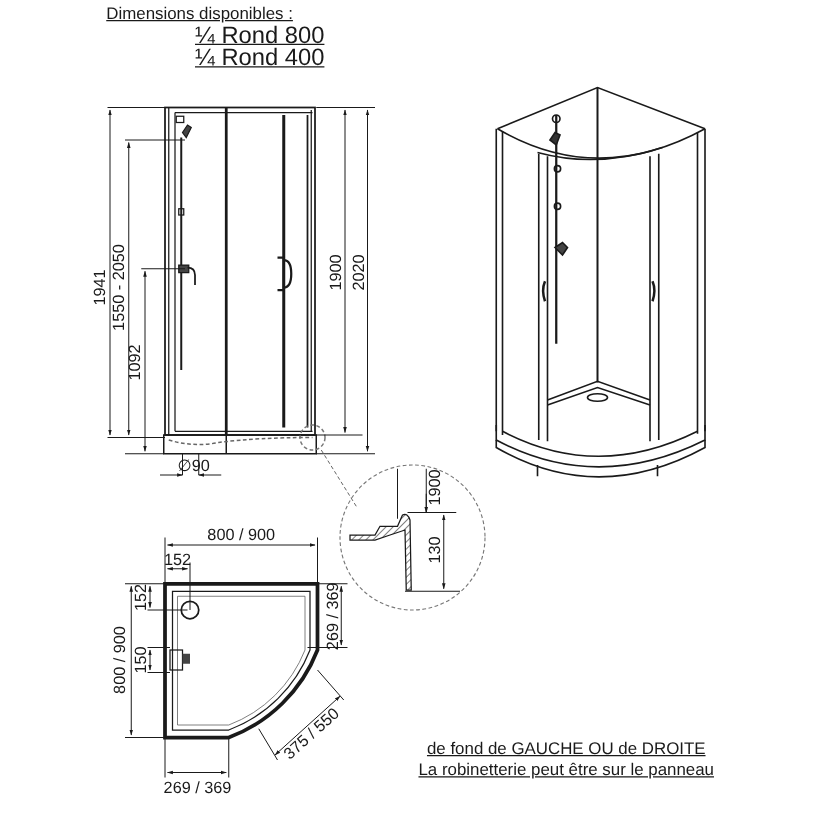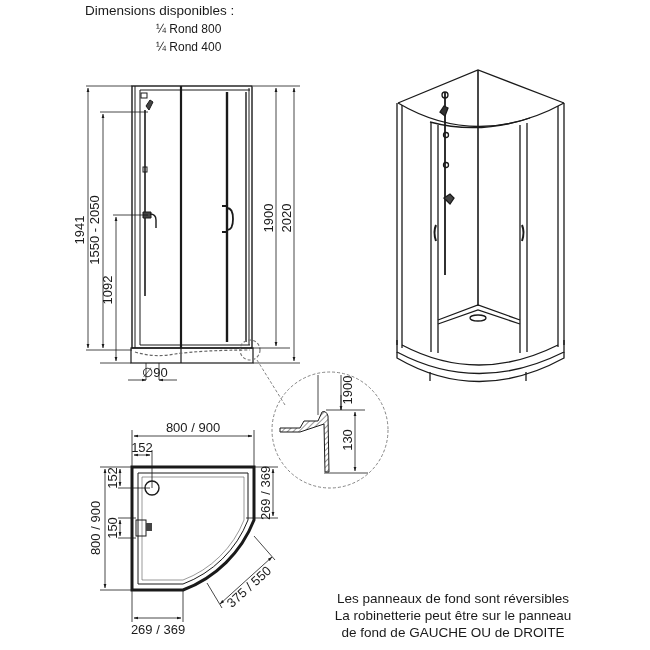--- a/index.html
+++ b/index.html
@@ -1,20 +1,20 @@
 <!DOCTYPE html>
 <html><head>
 <meta charset="utf-8">
 <style>
   html, body { margin: 0; padding: 0; background: #ffffff; }
   body { width: 650px; height: 650px; position: relative; overflow: hidden;
          font-family: "Liberation Sans", sans-serif; color: #1a1a1a; }
-  .abs { position: absolute; }
+  .abs { position: absolute; text-decoration: underline; }
   .title { left: 85px; top: 2px; font-size: 13.5px; line-height: 18px; }
-  .sizes { left: 156px; top: 20px; font-size: 12px; line-height: 18px; }
+  .sizes { left: 156px; top: 20px; font-size: 19px; line-height: 18px; }
   .sizes div { white-space: nowrap; }
   svg.drawing { position: absolute; left: 0; top: 0; }
   .dim { font-family: "Liberation Sans", sans-serif; font-size: 13px; fill: #1a1a1a; }
   .notes { left: 318px; top: 590px; width: 270px; text-align: center;
            font-size: 13.5px; line-height: 17px; }
   .notes div { white-space: nowrap; }
 </style>
 </head>
 <body>
 
@@ -196,16 +196,15 @@
     <text class="dim" transform="translate(117,478) rotate(-90)" text-anchor="middle">152</text>
     <text class="dim" transform="translate(100,528) rotate(-90)" text-anchor="middle">800 / 900</text>
     <text class="dim" transform="translate(117,528) rotate(-90)" text-anchor="middle">150</text>
     <text class="dim" transform="translate(270,493) rotate(-90)" text-anchor="middle">269 / 369</text>
     <text class="dim" x="158" y="634" text-anchor="middle">269 / 369</text>
     <text class="dim" transform="translate(252,590) rotate(-42)" text-anchor="middle">375 / 550</text>
   </g>
 </svg>
 
 <div class="abs notes">
-  <div>Les panneaux de fond sont réversibles</div>
+  <div>de fond de GAUCHE OU de DROITE</div>
   <div>La robinetterie peut être sur le panneau</div>
-  <div>de fond de GAUCHE OU de DROITE</div>
 </div>
 
 </body></html>

